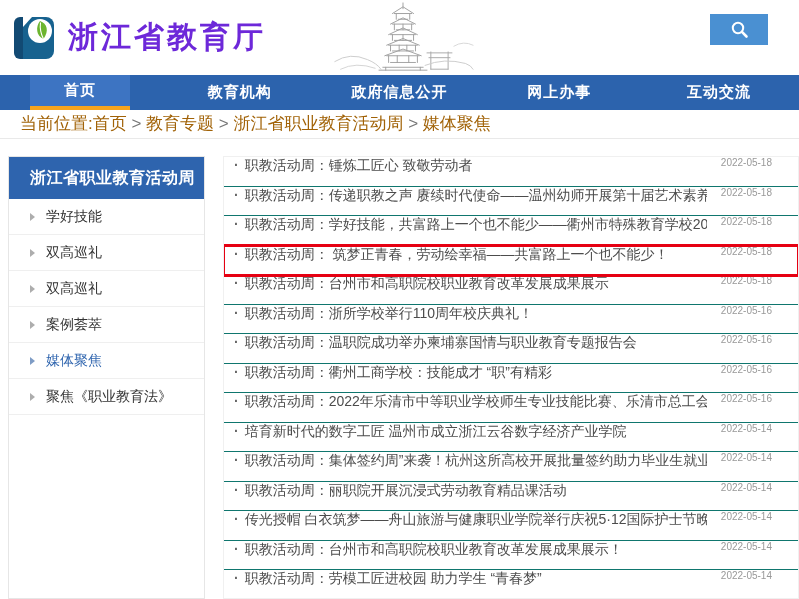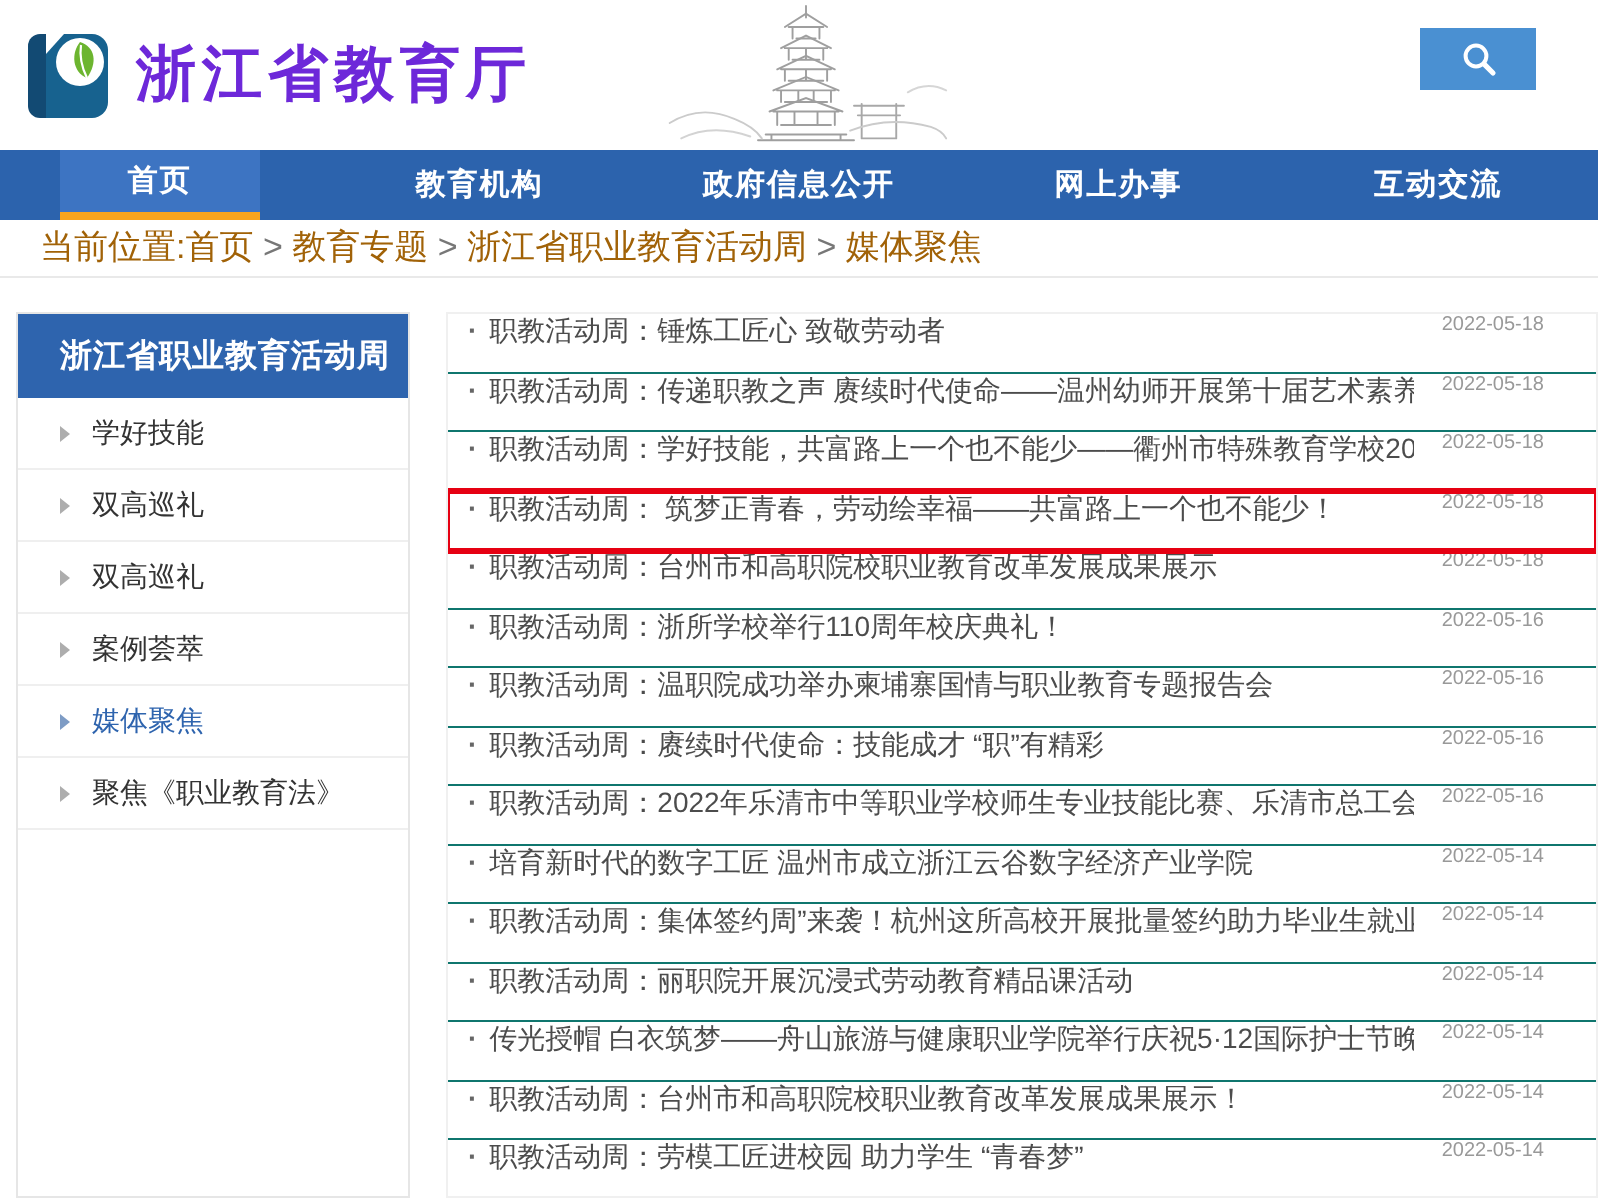--- a/index.html
+++ b/index.html
@@ -169,21 +169,21 @@
     </div>
     <div class="row">
       <span class="row-title">职教活动周：浙所学校举行110周年校庆典礼！</span>
       <span class="row-date">2022-05-16</span>
     </div>
     <div class="row">
       <span class="row-title">职教活动周：温职院成功举办柬埔寨国情与职业教育专题报告会</span>
       <span class="row-date">2022-05-16</span>
     </div>
     <div class="row">
-      <span class="row-title">职教活动周：赓续时代使命：技能成才 “职”有精彩</span>
+      <span class="row-title">职教活动周：衢州工商学校：技能成才 “职”有精彩</span>
       <span class="row-date">2022-05-16</span>
     </div>
     <div class="row">
       <span class="row-title">职教活动周：2022年乐清市中等职业学校师生专业技能比赛、乐清市总工会职业技术学...</span>
       <span class="row-date">2022-05-16</span>
     </div>
     <div class="row">
       <span class="row-title">培育新时代的数字工匠 温州市成立浙江云谷数字经济产业学院</span>
       <span class="row-date">2022-05-14</span>
     </div>

